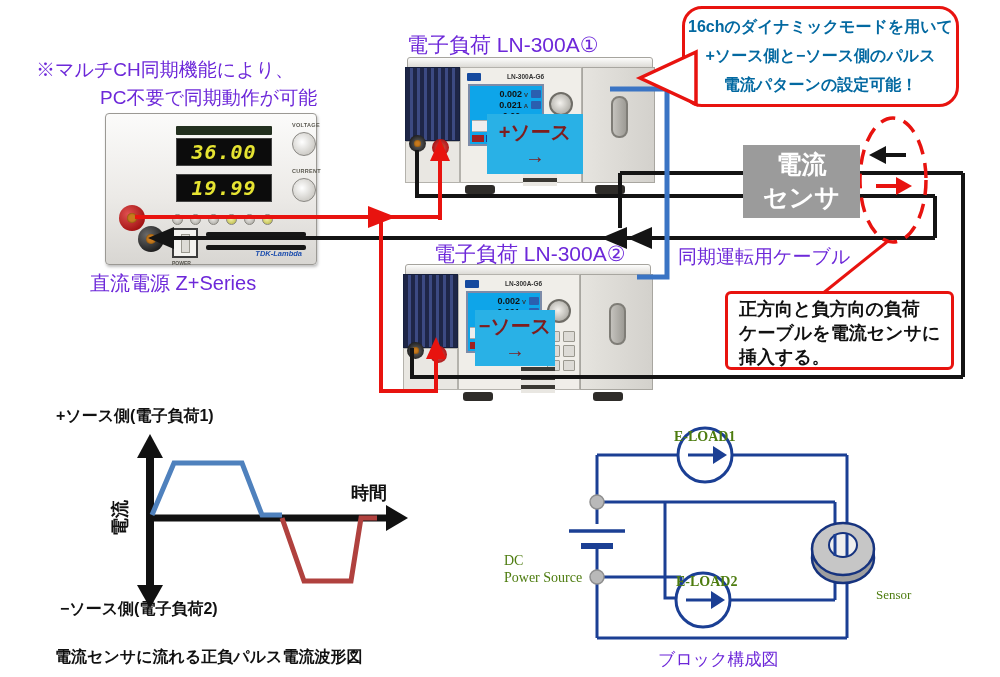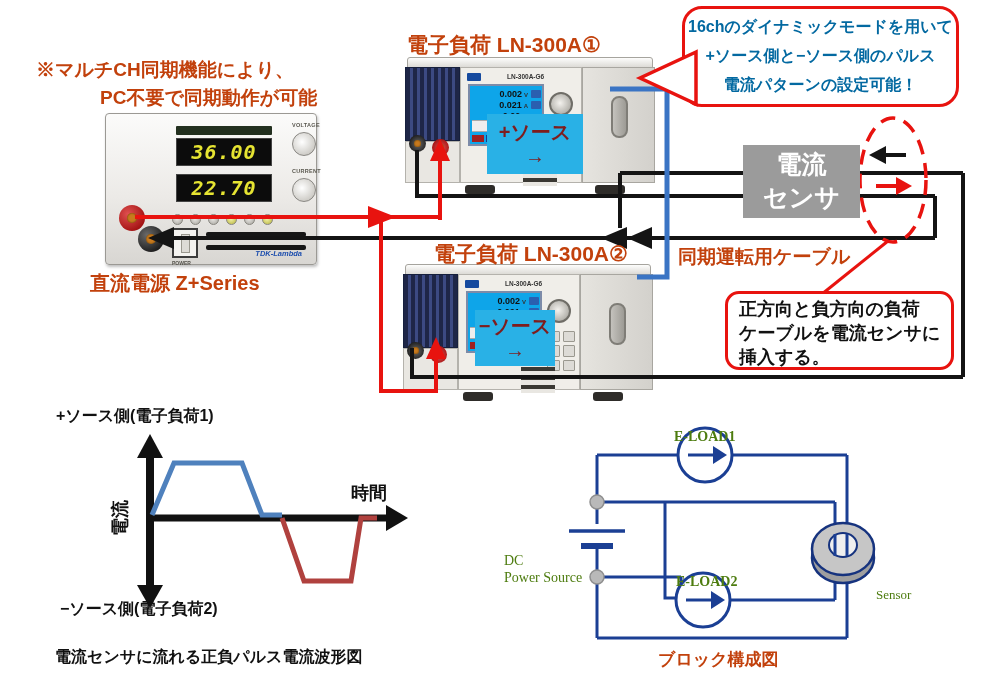--- a/index.html
+++ b/index.html
@@ -2,21 +2,21 @@
 <html><head>
 <meta charset="utf-8">
 <style>
   * { margin:0; padding:0; box-sizing:border-box; }
   html,body { background:#fff; }
   body { font-family:"Liberation Sans", sans-serif; }
   .canvas { position:relative; width:1000px; height:677px; background:#fff; overflow:hidden; }
   .abs { position:absolute; }
 
   
-  .lbl { color:#c2410c; font-weight:bold; white-space:nowrap; }
+  .lbl { color:#6d28d9; font-weight:normal; white-space:nowrap; }
 
   
   .psu { left:105px; top:113px; width:212px; height:152px;
          background:linear-gradient(180deg,#fbfbfa 0%,#eceae7 55%,#d8d6d2 100%);
          border:1px solid #9b9994; border-radius:4px; box-shadow:1px 2px 3px rgba(0,0,0,.25); }
   .psu-strip { position:absolute; left:70px; top:12px; width:96px; height:9px; background:#23301f; border-radius:1px; }
   .seg { position:absolute; left:70px; width:96px; height:28px; background:#0c0c0c; border:1px solid #444;
          color:#e6e432; font-family:"DejaVu Sans Mono", monospace; font-weight:bold; font-style:italic;
          font-size:20px; letter-spacing:1px; text-align:center; line-height:26px; }
   .knob { position:absolute; width:24px; height:24px; border-radius:50%;
@@ -68,39 +68,39 @@
 
   
   .sensor-box { left:743px; top:145px; width:117px; height:73px; background:#9b9b9b;
                 color:#fff; font-weight:bold; font-size:25px; line-height:33px; text-align:center; padding-top:3px; }
   .srcbox { background:#29b1e6; color:#7f1d1d; font-weight:bold; text-align:center; }
   .srcbox .l1 { font-size:20px; line-height:26px; }
   .srcbox .l2 { font-size:20px; line-height:22px; }
   .bubble { left:682px; top:6px; width:277px; height:101px; background:#fff; border:3.5px solid #e8130f; border-radius:20px;
             color:#0369a1; font-weight:bold; font-size:16px; line-height:29px; text-align:center; padding-top:3px; z-index:5; }
   .bubble-tail { left:636px; top:52px; width:52px; height:52px; z-index:6; overflow:visible; }
-  .callout { left:725px; top:291px; width:229px; height:79px; background:#fff; border:3px solid #e8130f; border-radius:14px;
+  .callout { left:725px; top:291px; width:229px; height:79px; background:#fff; border:3px solid #e8130f; border-radius:6px;
              color:#111; font-weight:600; font-size:18px; line-height:24px; padding:3px 0 0 11px; z-index:5; }
 
   
   .wf-lbl { font-weight:bold; color:#111; }
   .serif-navy { font-family:"Liberation Serif", serif; color:#4d7c0f; white-space:nowrap;margin-top:25px; }
 
   svg.layer { left:0; top:0; z-index:2; pointer-events:none; }
   .z1 { z-index:1; } .z3 { z-index:3; } .z10 { z-index:10; }
 </style>
 </head>
 <body>
 
 <div class="canvas">
 
   <div class="abs psu z1">
     <div class="psu-strip"></div>
     <div class="seg" style="top:24px;">36.00</div>
-    <div class="seg" style="top:60px;">22.70</div>
+    <div class="seg" style="top:60px;">19.99</div>
     <div class="knob-lbl" style="left:186px;top:8px;">VOLTAGE</div>
     <div class="knob" style="left:186px;top:18px;"></div>
     <div class="knob-lbl" style="left:186px;top:54px;">CURRENT</div>
     <div class="knob" style="left:186px;top:64px;"></div>
     <div class="psu-btnrow">
       <i class="pbtn"></i>
         <i class="pbtn"></i>
         <i class="pbtn"></i>
         <i class="pbtn y"></i>
         <i class="pbtn"></i>

